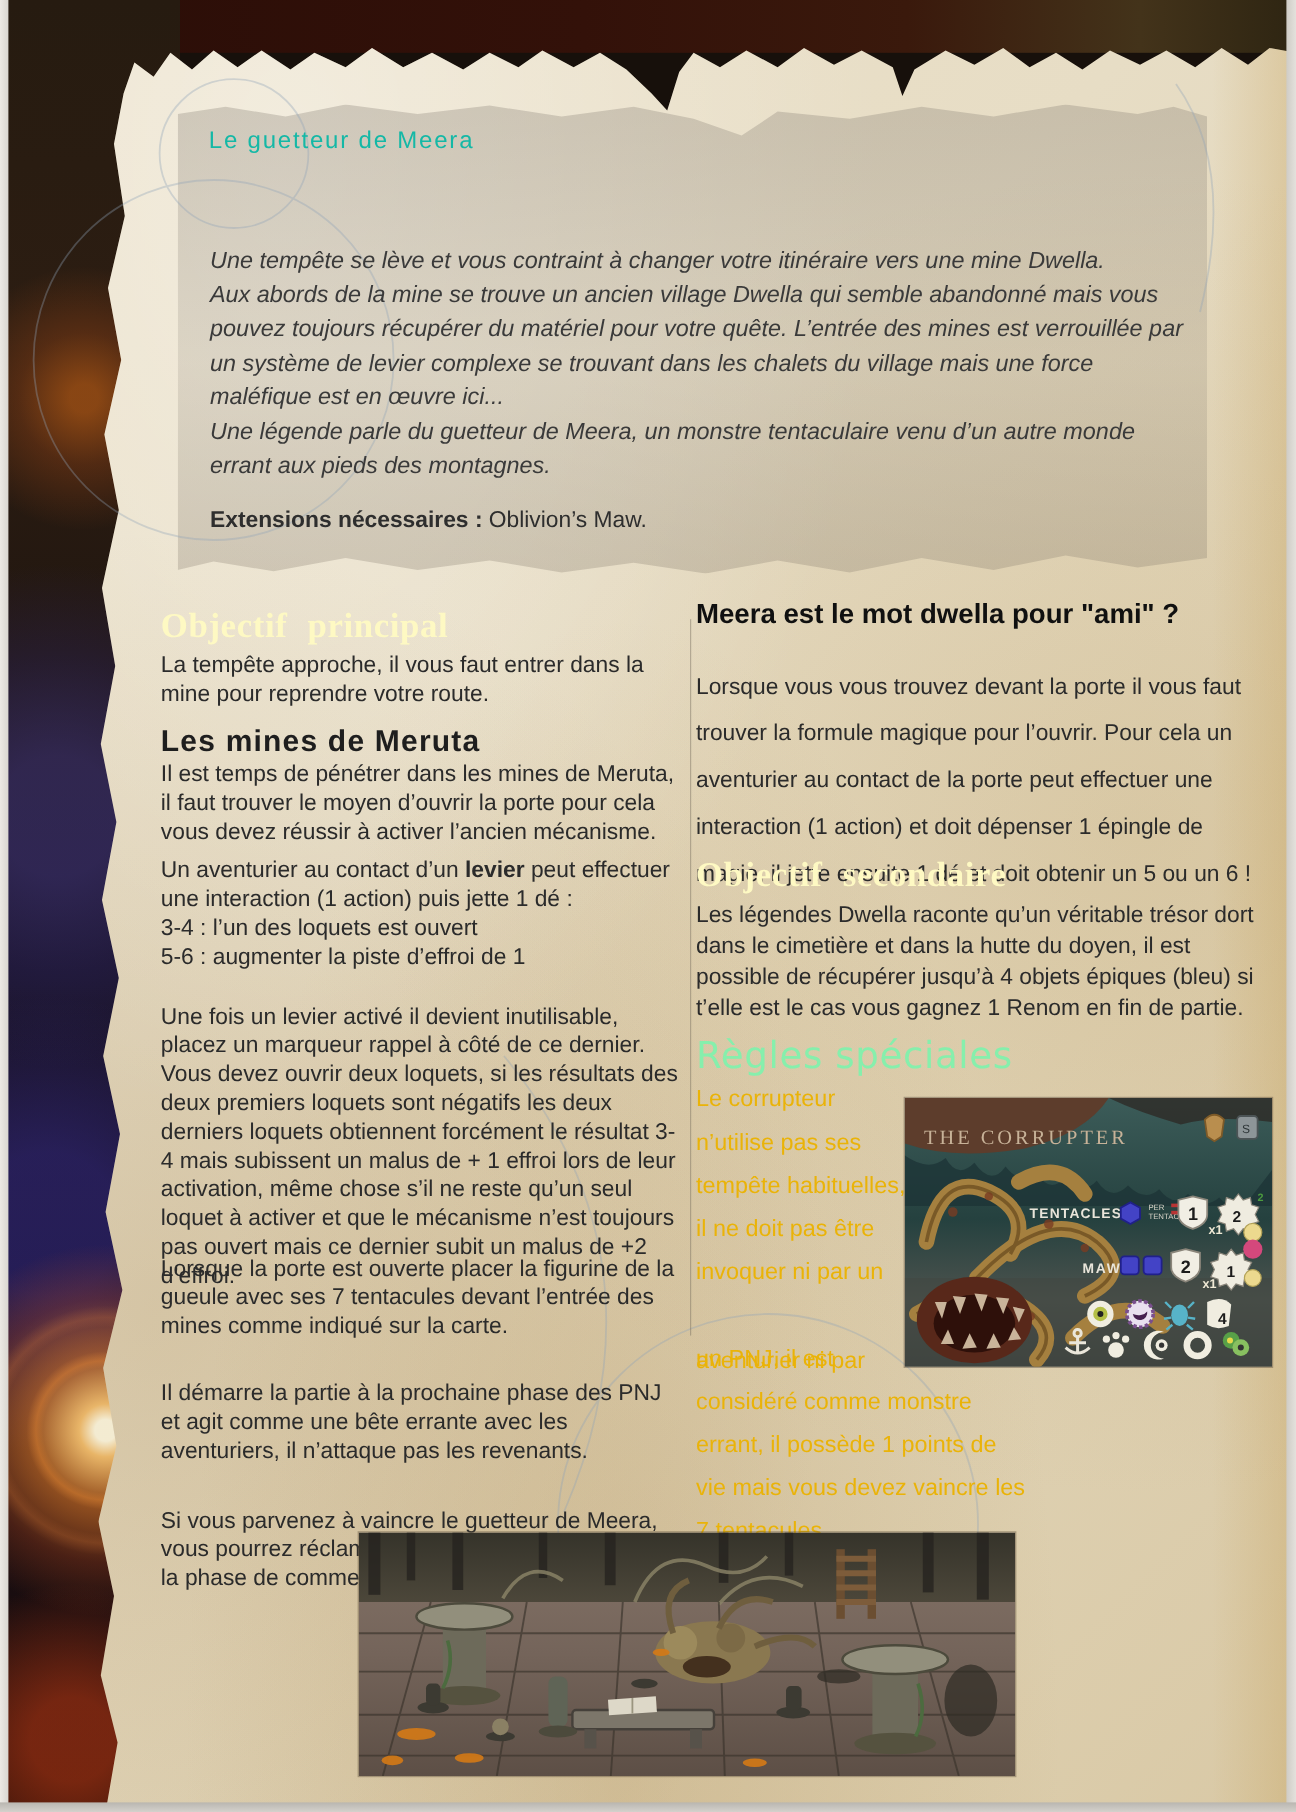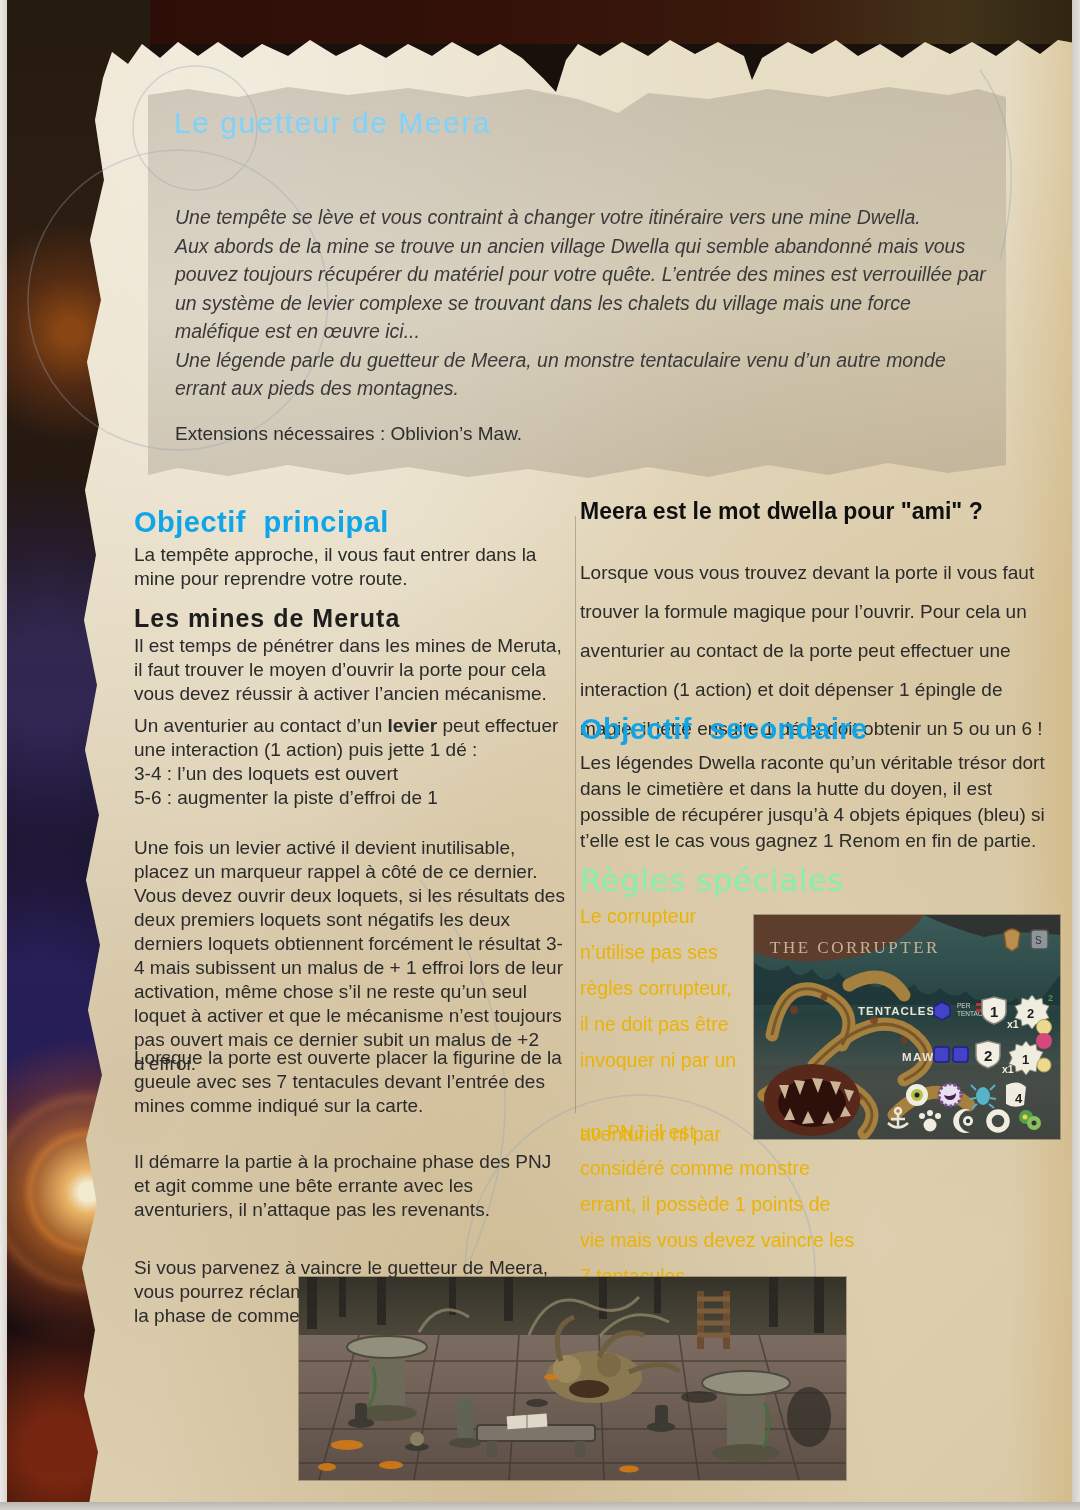--- a/index.html
+++ b/index.html
@@ -34,32 +34,32 @@
     background:linear-gradient(180deg, rgba(128,120,110,0.30), rgba(138,130,118,0.20) 55%, rgba(126,116,102,0.28));
     clip-path:polygon(0 10px,40px 4px,90px 12px,140px 2px,200px 10px,260px 3px,320px 12px,380px 4px,430px 14px,470px 28px,500px 8px,560px 14px,620px 4px,680px 12px,740px 2px,800px 10px,830px 4px,858px 12px,858px 380px,800px 388px,740px 378px,680px 390px,620px 380px,560px 392px,500px 382px,440px 393px,380px 384px,320px 392px,260px 382px,200px 390px,140px 380px,80px 391px,30px 383px,0 390px);}
 
   .sketch{position:absolute;left:0;top:0;pointer-events:none;}
 
   .edge-strip-left{position:absolute;left:0;top:0;width:7px;height:1510px;background:linear-gradient(90deg,#ece9e4,#d9d6d0);}
   .edge-strip-right{position:absolute;right:0;top:0;width:8px;height:1510px;background:linear-gradient(90deg,#cfccc6,#e4e1dc);}
   .edge-strip-bottom{position:absolute;left:0;bottom:0;width:1080px;height:8px;background:linear-gradient(180deg,#b9b6b0,#d4d1cc);}
 
   
-  .page-title{position:absolute;left:174px;top:106px;font-size:30px;letter-spacing:1.5px;
-    color:#7dd3fc;font-weight:400;}
+  .page-title{position:absolute;left:174px;top:106px;font-size:20px;letter-spacing:1.5px;
+    color:#14b8a6;font-weight:400;}
   .intro-block{position:absolute;left:175px;top:203px;width:818px;
     font-style:italic;font-size:19.5px;line-height:28.5px;color:#3a3a3a;}
   .intro-block p{margin:0;}
   .extensions-line{position:absolute;left:175px;top:423px;font-size:19px;color:#2e2e2e;}
-  .extensions-line b{font-weight:400;}
+  .extensions-line b{font-weight:700;}
 
   .col-block{position:absolute;left:134px;width:437px;font-size:19px;line-height:24px;color:#2b2b2b;}
   .rcol-block{position:absolute;left:580px;width:468px;font-size:19px;color:#2b2b2b;}
 
-  h2.blue{margin:0;color:#0ea5e9;font-size:29px;line-height:34px;font-weight:700;word-spacing:9px;letter-spacing:0.5px;}
+  h2.blue{margin:0;color:#fef9c3;font-size:29px;line-height:34px;font-weight:700;word-spacing:9px;letter-spacing:0.5px;font-family:Liberation Serif, serif;}
   h3.dark{margin:0;color:#1e1e1e;font-size:25px;line-height:28px;font-weight:700;letter-spacing:1px;}
   h2.black{margin:0;color:#101010;font-size:23px;line-height:28px;font-weight:700;}
   h2.regles{margin:0;color:#86efac;font-size:31px;line-height:36px;font-weight:400;
     font-family:"DejaVu Sans",sans-serif;letter-spacing:0.5px;}
 
   .body-txt{margin:4px 0 0 0;}
   .lever-line{margin:0;}
   .r-body{margin:10px 0 0 0;line-height:39px;}
 
   .regles-wrap{position:absolute;left:580px;top:905px;width:470px;height:420px;}
@@ -137,21 +137,21 @@
     <p class="r-body" style="margin-top:4px;line-height:26px;">Les légendes Dwella raconte qu’un véritable trésor dort dans le cimetière et dans la hutte du doyen, il est possible de récupérer jusqu’à 4 objets épiques (bleu) si t’elle est le cas vous gagnez 1 Renom en fin de partie.</p>
   </div>
 
   <div class="rcol-block" style="top:862px;">
     <h2 class="regles">Règles spéciales</h2>
   </div>
 
   <div class="regles-wrap">
     <div class="nline" style="top:0px;">Le corrupteur</div>
     <div class="nline" style="top:36px;">n’utilise pas ses</div>
-    <div class="nline" style="top:72px;">règles corrupteur,</div>
+    <div class="nline" style="top:72px;">tempête habituelles,</div>
     <div class="nline" style="top:108px;">il ne doit pas être</div>
     <div class="nline" style="top:144px;">invoquer ni par un</div>
     <div class="nline" style="top:180px;margin-top:38px;">aventurier ni par</div>
     <div class="nline" style="top:216px;">un PNJ, il est</div>
     <div class="nline" style="top:252px;">considéré comme monstre</div>
     <div class="nline" style="top:288px;">errant, il possède 1 points de</div>
     <div class="nline" style="top:324px;">vie mais vous devez vaincre les</div>
     <div class="nline" style="top:360px;">7 tentacules.</div>
   </div>
 

